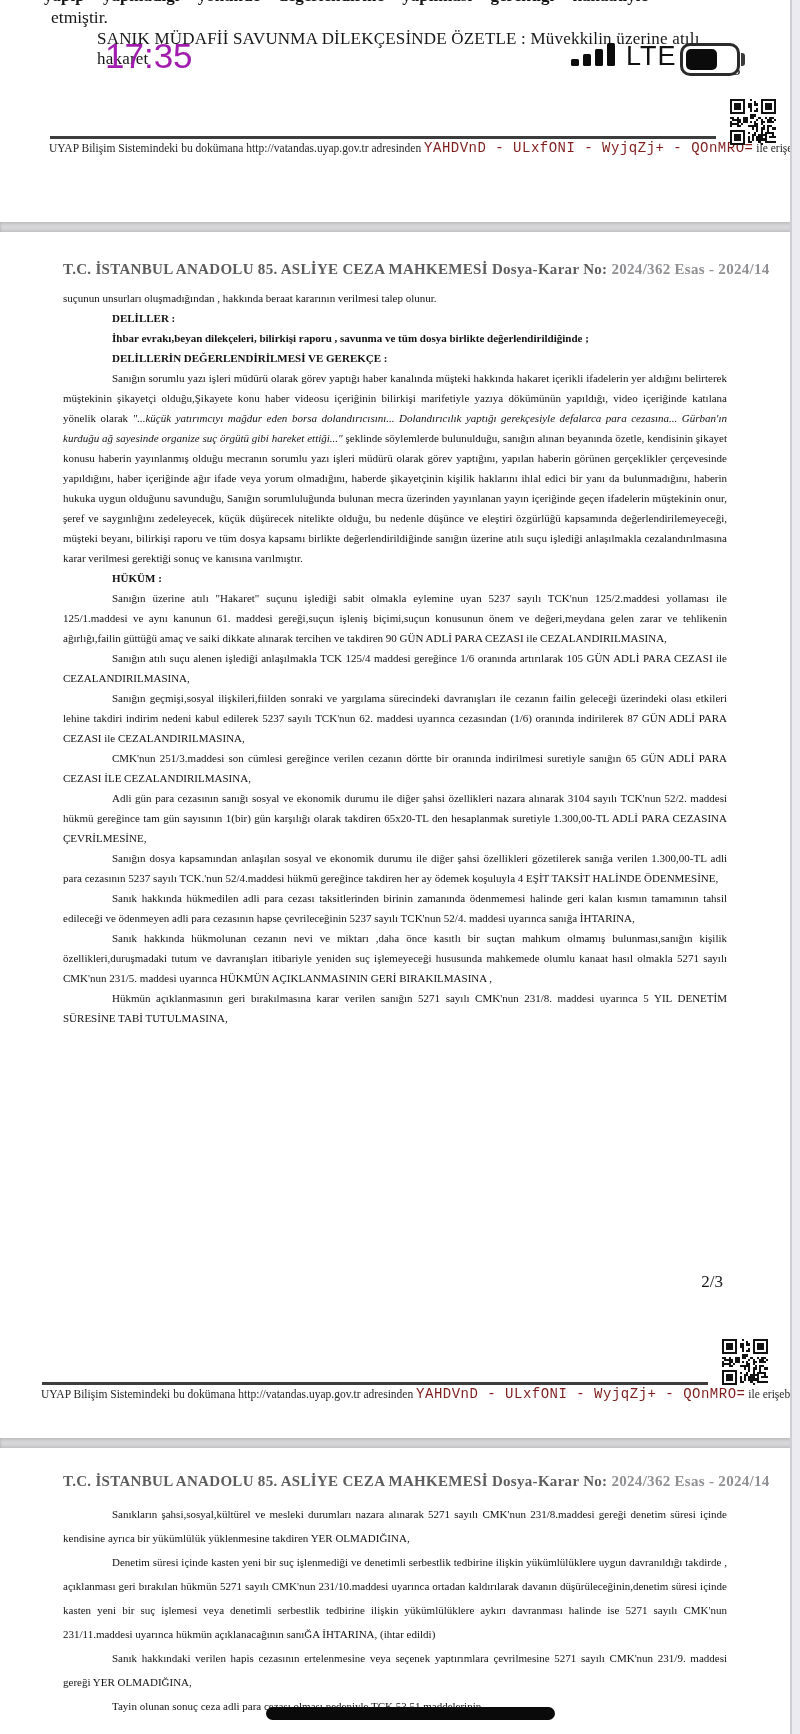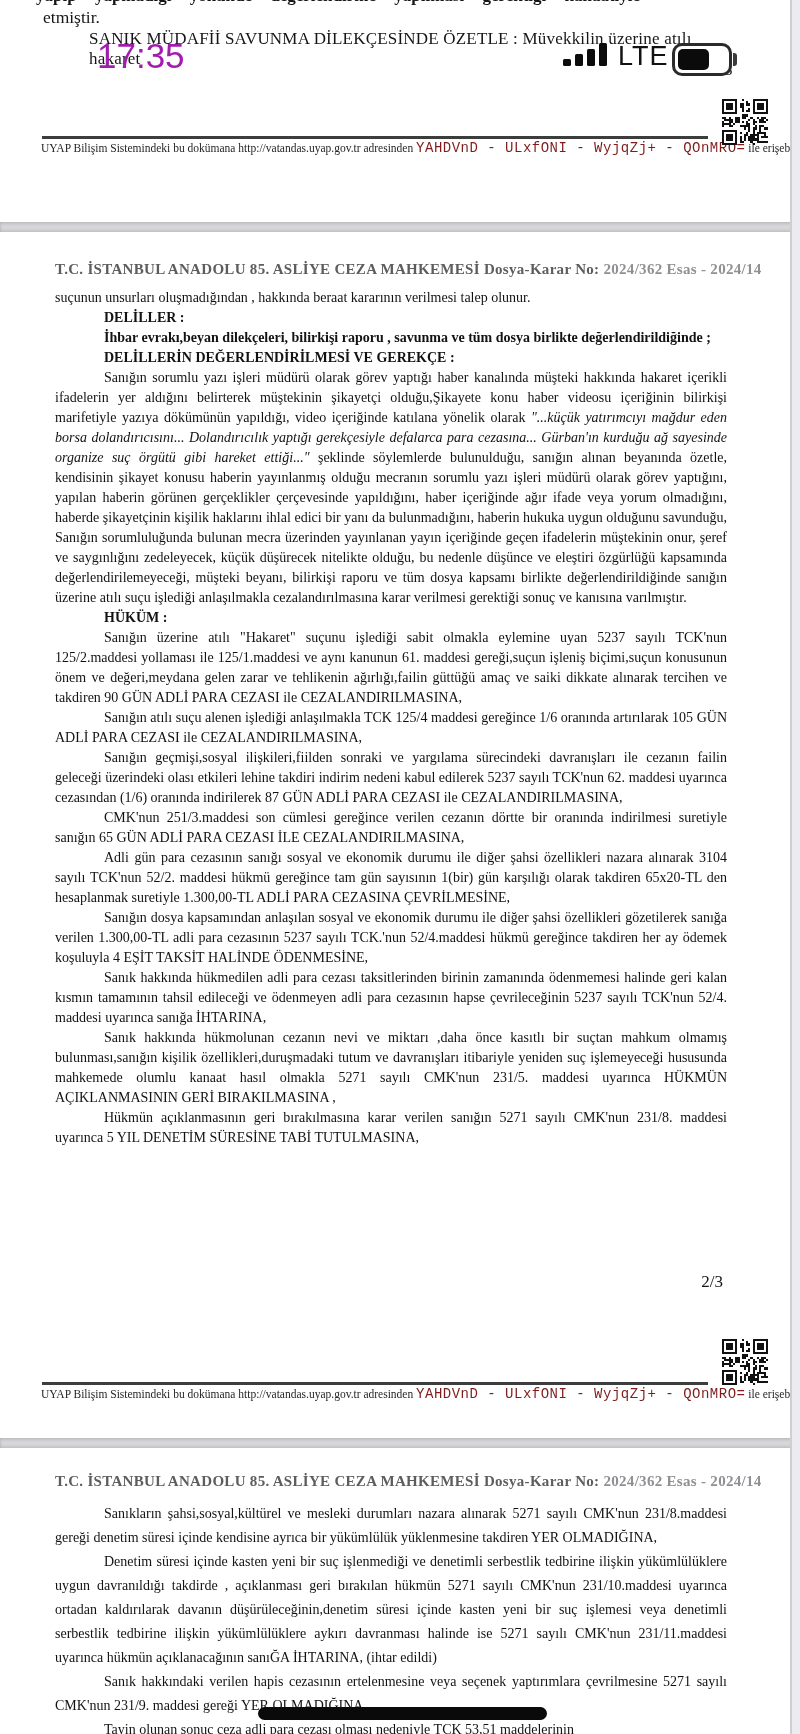--- a/index.html
+++ b/index.html
@@ -7,21 +7,21 @@
     width:800px;height:1734px;position:relative;overflow:hidden;
     background:#ffffff;
     font-family:"Liberation Serif", serif;
     color:#161616;
   }
   .right-strip{
     position:absolute;top:0;right:0;width:8px;height:100%;
     background:#ecebef;border-left:2px solid #cfced4;z-index:6;
   }
   .page{
-    position:absolute;left:0;right:10px;background:#ffffff;z-index:1;padding-left:12px;
+    position:absolute;left:8px;right:10px;background:#ffffff;z-index:1;padding-left:12px;
   }
   .band{
     position:absolute;left:0;right:0;background:#d8d8da;z-index:0;
     box-shadow:inset 0 2px 3px rgba(0,0,0,0.12), inset 0 -2px 3px rgba(0,0,0,0.10);
   }
   #page1{top:0;height:222px;border-radius:0 0 7px 7px;}
   #page2{top:232px;height:1206px;border-radius:7px;}
   #page3{top:1448px;height:286px;border-radius:7px 7px 0 0;}
   #band1{top:222px;height:10px;}
   #band2{top:1438px;height:10px;}
@@ -76,21 +76,21 @@
   
   .court-header{
     padding:0;font-size:15px;font-weight:bold;color:#5d5d5f;letter-spacing:0.3px;
     white-space:nowrap;
   }
   .court-header .light{font-weight:bold;color:#909094;}
   #page2 .court-header{margin:29px 0 10px 43px;}
   #page3 .court-header{margin:25px 0 12px 43px;}
   .body-text{
     margin-left:43px;margin-right:63px;text-align:justify;
-    font-size:14px;line-height:20px;color:#121212;
+    font-size:11px;line-height:20px;color:#121212;
   }
   #page3 .body-text{line-height:24px;}
   .para{margin:0;text-indent:49px;}
   .para.noindent{text-indent:0;}
   .para .b{font-weight:bold;}
   .para .i{font-style:italic;}
   .p2-pagenum{position:absolute;right:68px;top:1040px;font-size:17px;}
   .home-bar{
     position:absolute;left:258px;top:259px;width:289px;height:13px;
     background:#0a0a0a;border-radius:7px;z-index:8;

